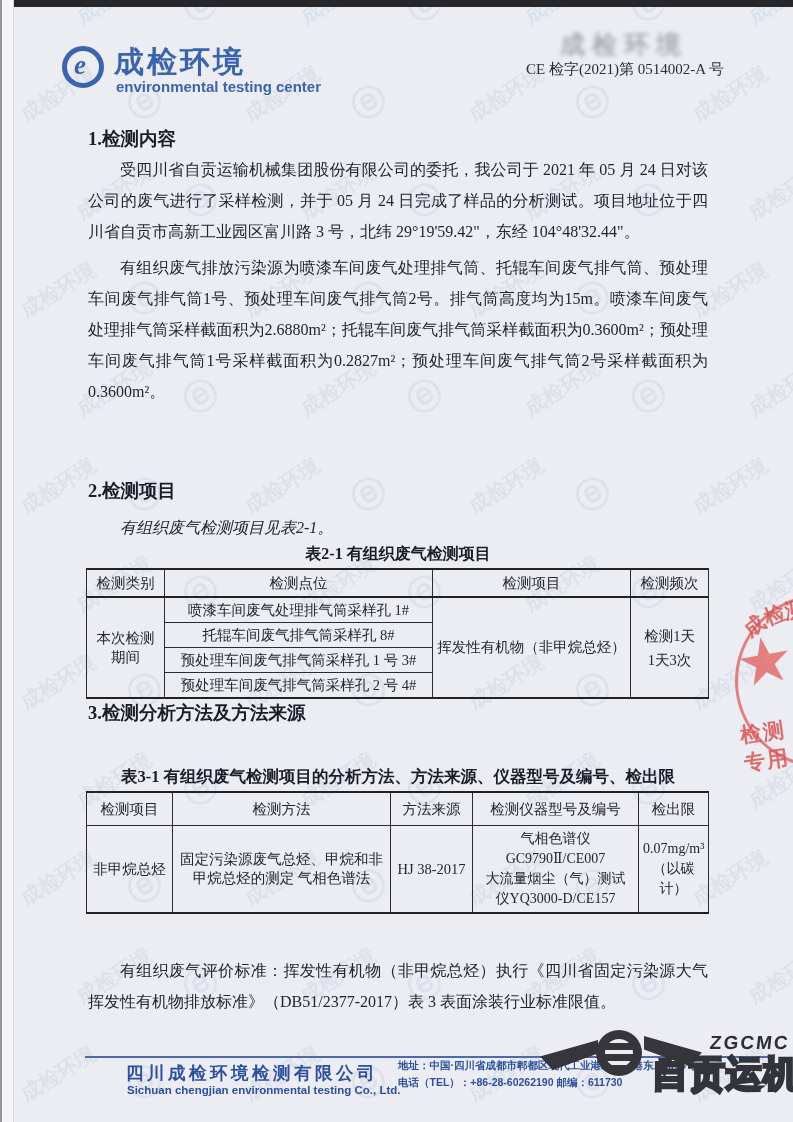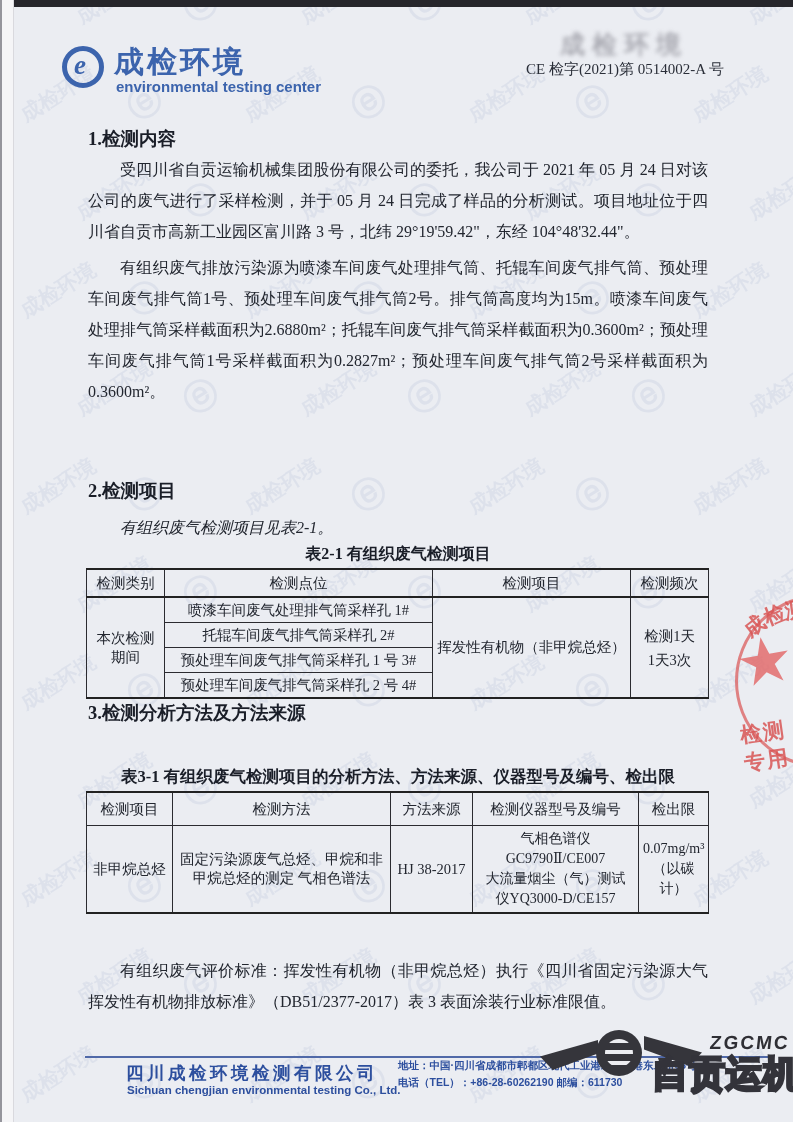--- a/index.html
+++ b/index.html
@@ -218,21 +218,21 @@
       <tr>
         <td rowspan="4">本次检测期间</td>
         <td>喷漆车间废气处理排气筒采样孔 1#</td>
         <td rowspan="4">挥发性有机物（非甲烷总烃）</td>
         <td rowspan="4">
           <div class="freq-line">检测1天</div>
           <div class="freq-line">1天3次</div>
         </td>
       </tr>
       <tr>
-            <td>托辊车间废气排气筒采样孔 2#</td>
+            <td>托辊车间废气排气筒采样孔 8#</td>
           </tr>
       <tr>
             <td>预处理车间废气排气筒采样孔 1 号 3#</td>
           </tr>
       <tr>
             <td>预处理车间废气排气筒采样孔 2 号 4#</td>
           </tr>
     </tbody>
       </table>
 

